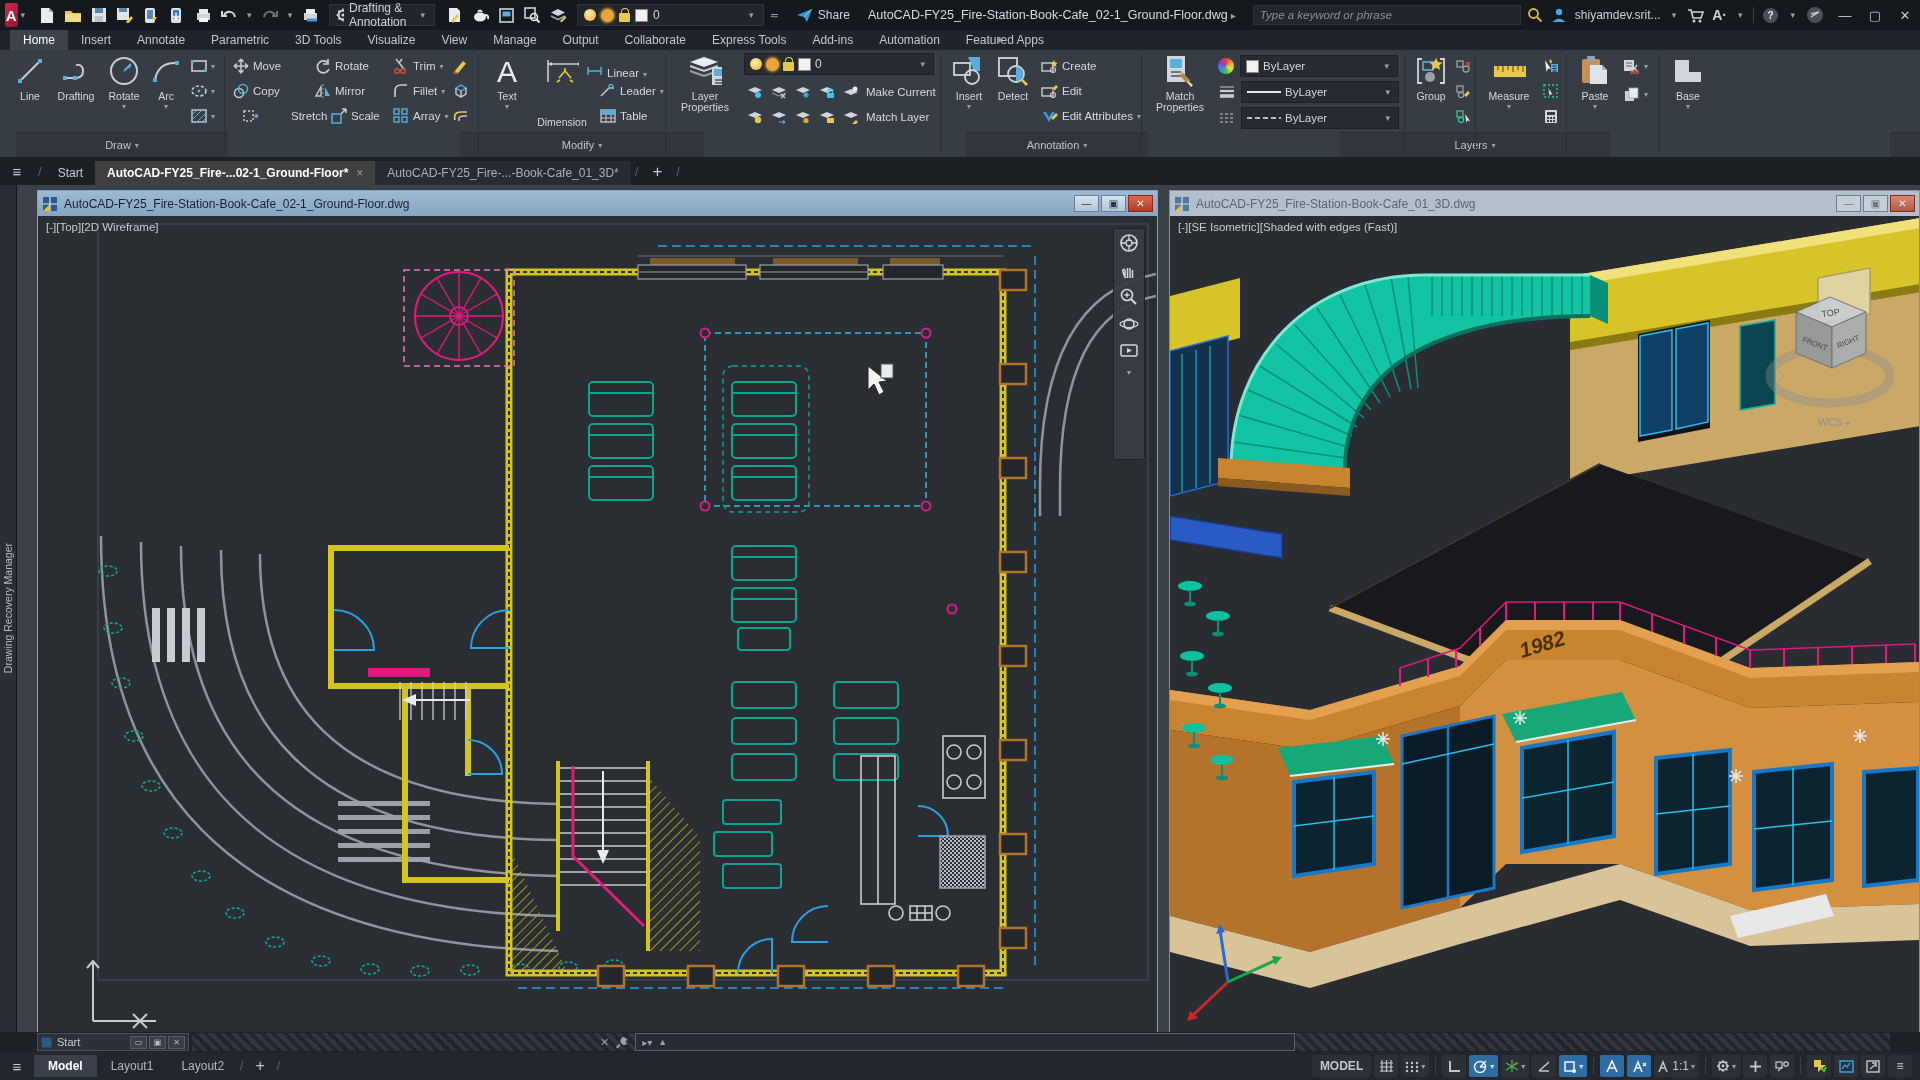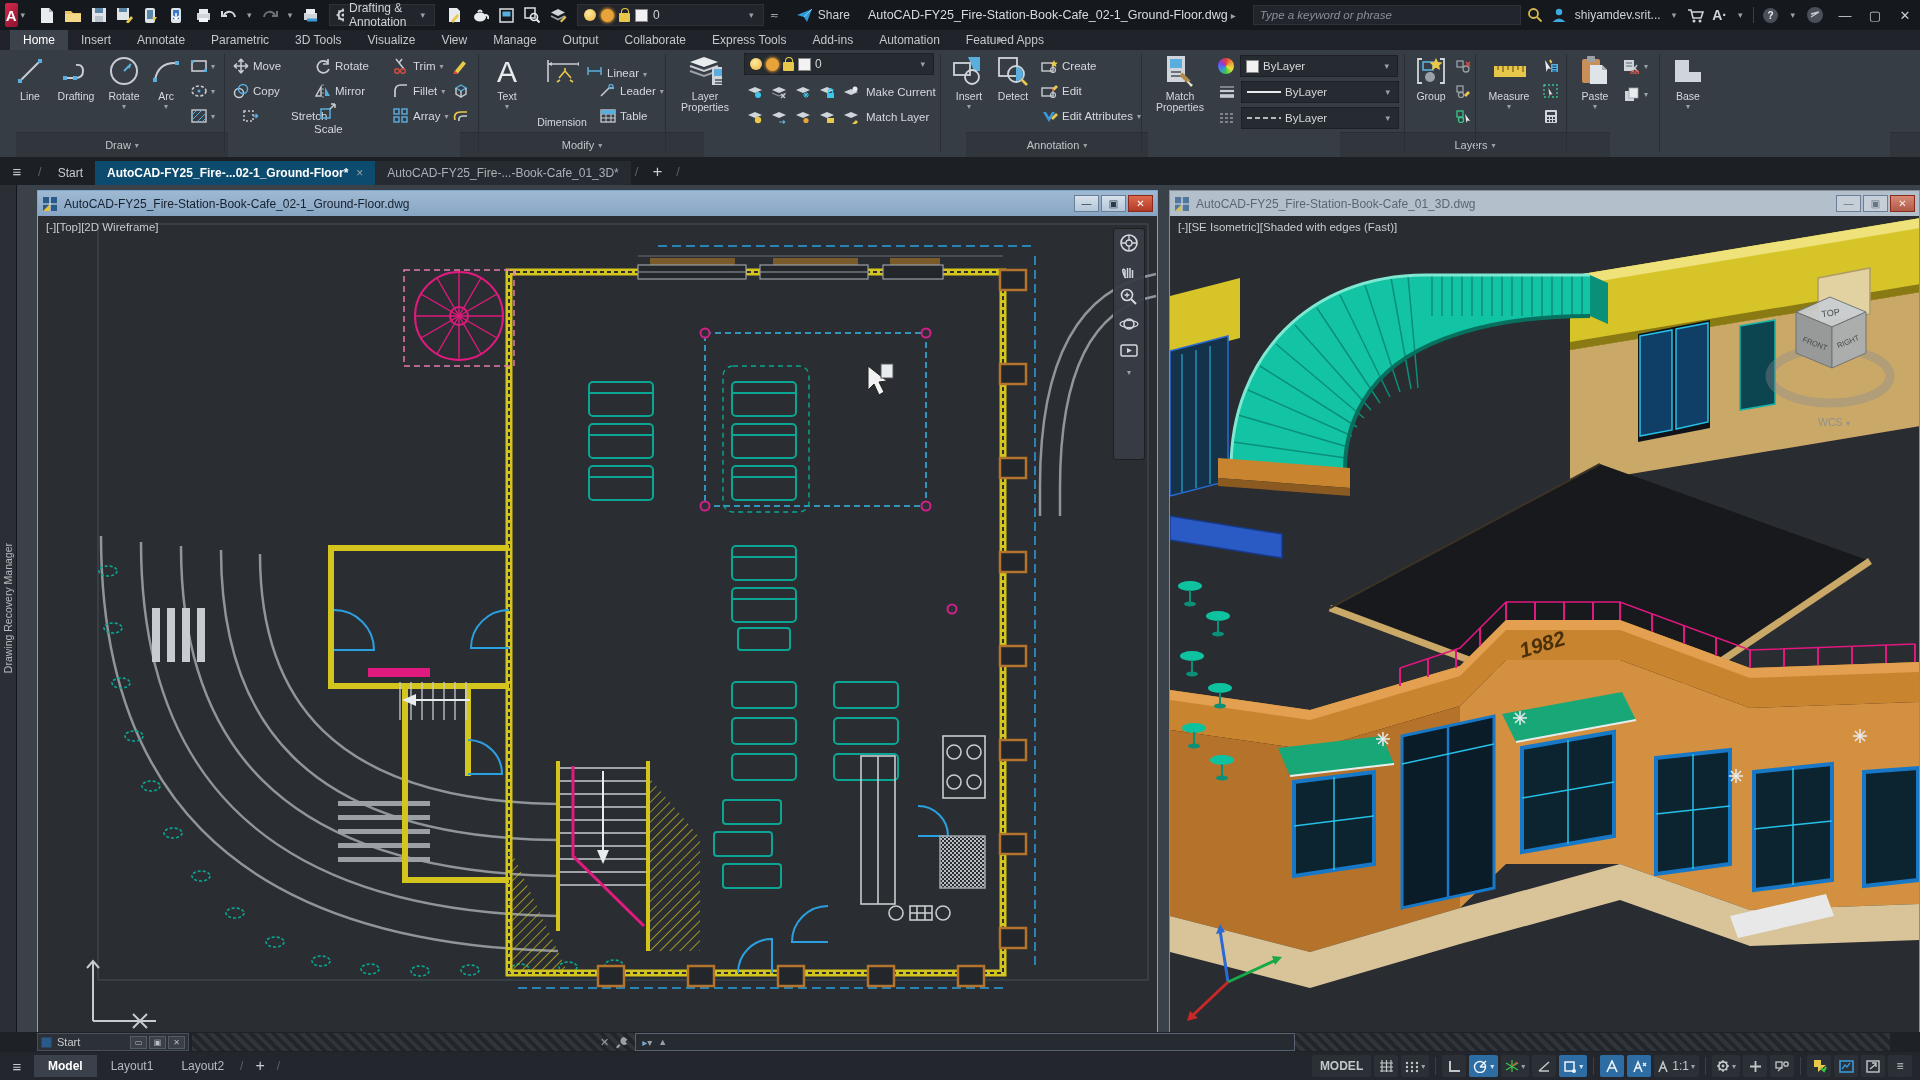--- a/index.html
+++ b/index.html
@@ -51,21 +51,21 @@
   .lock:before { content:""; position:absolute; left:1.5px; top:-5px; width:6px; height:6px; border:1.5px solid #e8c84a; border-bottom:none; border-radius:4px 4px 0 0; }
   .launcher { position:absolute; color:#9aa0a6; font-size:10px; }
 
   
   .filetabs { position:absolute; left:0; top:157px; width:1920px; height:28px; background:#1c2025; display:flex; align-items:flex-end; color:#aab0b6; }
   .ft-menu { width:34px; height:28px; display:flex; align-items:center; justify-content:center; color:#c8ccd2; font-size:15px; }
   .ft-slash { color:#5a6066; margin:0 4px 6px; font-size:13px; }
   .ftab { height:24px; display:flex; align-items:center; padding:0 12px; font-size:12px; gap:8px; }
   .ftab.start { color:#c8ccd2; }
   .ftab.doc { background:#262b31; color:#aab0b6; }
-  .ftab.doc.active { background:#0c4a6e; color:#ffffff; font-weight:bold; }
+  .ftab.doc.active { background:#404040; color:#ffffff; font-weight:bold; }
   .ftab .x { color:#9aa0a6; font-weight:normal; }
   .ft-plus { font-size:17px; color:#c8ccd2; margin:0 10px 3px; }
 
   
   .workspace { position:absolute; left:0; top:185px; width:1920px; height:847px; background:#3a4149; }
   .leftstrip { position:absolute; left:0; top:0; width:17px; height:847px; background:#2b2f35; border-right:1px solid #14171a; display:flex; align-items:center; justify-content:center; }
   .leftstrip span { writing-mode:vertical-rl; transform:rotate(180deg); font-size:10.5px; color:#b6bcc2; white-space:nowrap; }
   .dwin { position:absolute; top:5px; height:842px; border:1px solid #7ba7cd; background:#2b2e33; }
   .dwin.inactive { border-color:#828f9c; }
   .wtitle { height:25px; display:flex; align-items:center; padding:0 4px; gap:6px; background:linear-gradient(#9fb9d3,#87a5c3); color:#16212e; font-size:12px; }
@@ -451,21 +451,21 @@
       <div class="srow" style="left:84px;top:28px;">
           <span class="sicon">
             <svg width="16" height="16">
               <path d="M6,13 L1,13 L6,4 z" fill="none" stroke="#c8ccd2" stroke-width="1.4"></path>
               <path d="M10,13 L15,13 L10,4 z" fill="#5aaede"></path>
               <path d="M8,1 v14" stroke="#9aa2a8" stroke-width="1" stroke-dasharray="2 2"></path>
             </svg>
           </span>
           <span>Mirror</span>
         </div>
-      <div class="srow" style="left:84px;top:53px;flex-direction:column;">
+      <div class="srow" style="left:100px;top:53px;">
           <span class="sicon">
             <svg width="16" height="16">
               <rect x="1" y="6" width="9" height="9" fill="none" stroke="#5aaede" stroke-width="1.5"></rect>
               <path d="M10,6 L15,1 m0,0 v4 m0,-4 h-4" stroke="#c8ccd2" stroke-width="1.5" fill="none"></path>
             </svg>
           </span>
           <span>Scale</span>
         </div>
       <div class="srow" style="left:162px;top:3px;">
           <span class="sicon">

